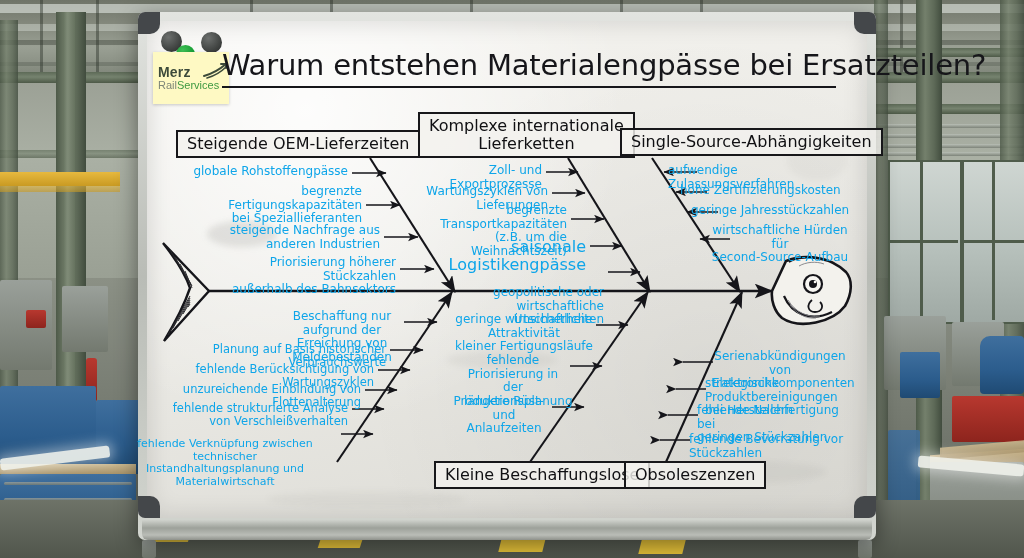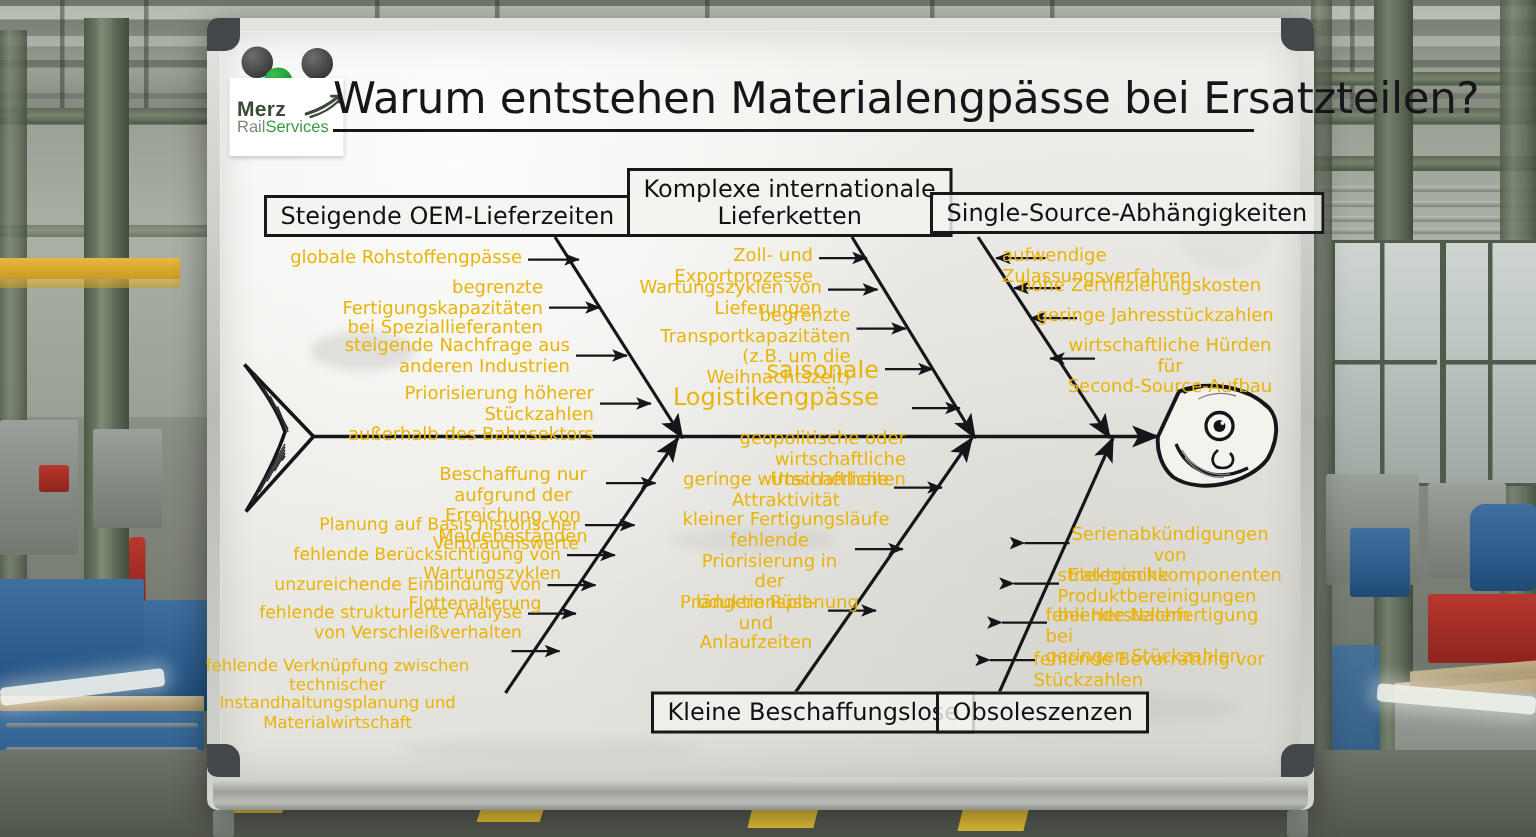--- a/index.html
+++ b/index.html
@@ -56,21 +56,21 @@
   .bd-tray{position:absolute;left:4px;right:4px;bottom:0;height:20px;border-radius:0 0 6px 6px;
     background:linear-gradient(180deg,#cfd2cc,#9da19a 40%,#babdb7 75%,#8e918b);}
   .smudge{position:absolute;background:rgba(110,110,105,.16);border-radius:50%;filter:blur(3px);}
 
   
   .magnet{position:absolute;width:21px;height:21px;border-radius:50%;}
   .mag-dark{background:radial-gradient(circle at 35% 30%,#6c6f6d,#3a3d3b 70%,#2a2c2b);}
   .mag-green{background:radial-gradient(circle at 35% 30%,#3fbf55,#149c31 65%,#0d7a26);}
 
   
-  .logo-card{position:absolute;background:#ffffff;box-shadow:0 1px 3px rgba(0,0,0,.2);
+  .logo-card{position:absolute;background:#fef9c3;box-shadow:0 1px 3px rgba(0,0,0,.2);
     display:flex;flex-direction:column;align-items:flex-start;justify-content:center;padding:4px 5px;}
   .logo-merz{font-family:"Liberation Sans",sans-serif;font-weight:bold;font-size:14px;
     color:#3c4a3a;letter-spacing:.2px;line-height:1;}
   .logo-rail{font-family:"Liberation Sans",sans-serif;font-size:11px;line-height:1;margin-top:1px;}
   .logo-rail .r{color:#7e8678;}
   .logo-rail .s{color:#3f9a42;}
   .logo-swoosh{position:absolute;right:2px;top:11px;}
 
   
   #title{position:absolute;left:222px;top:48px;width:616px;
@@ -80,21 +80,21 @@
 
   
   #bones{position:absolute;left:0;top:0;width:1024px;height:558px;pointer-events:none;}
 
   
   .cat{position:absolute;border:2px solid #17171a;background:rgba(243,242,238,.82);
     font-family:"DejaVu Sans",sans-serif;color:#101013;text-align:center;
     padding:3px 9px;line-height:1.12;white-space:pre-line;}
 
   
-  .cause{position:absolute;font-family:"DejaVu Sans",sans-serif;color:#eab308;
+  .cause{position:absolute;font-family:"DejaVu Sans",sans-serif;color:#0ea5e9;
     line-height:1.14;white-space:pre-line;}
   .ta-r{text-align:right;}
   .ta-l{text-align:left;}
   .ta-c{text-align:center;}
 </style>
 </head>
 <body>
 
 <div id="stage">
 

